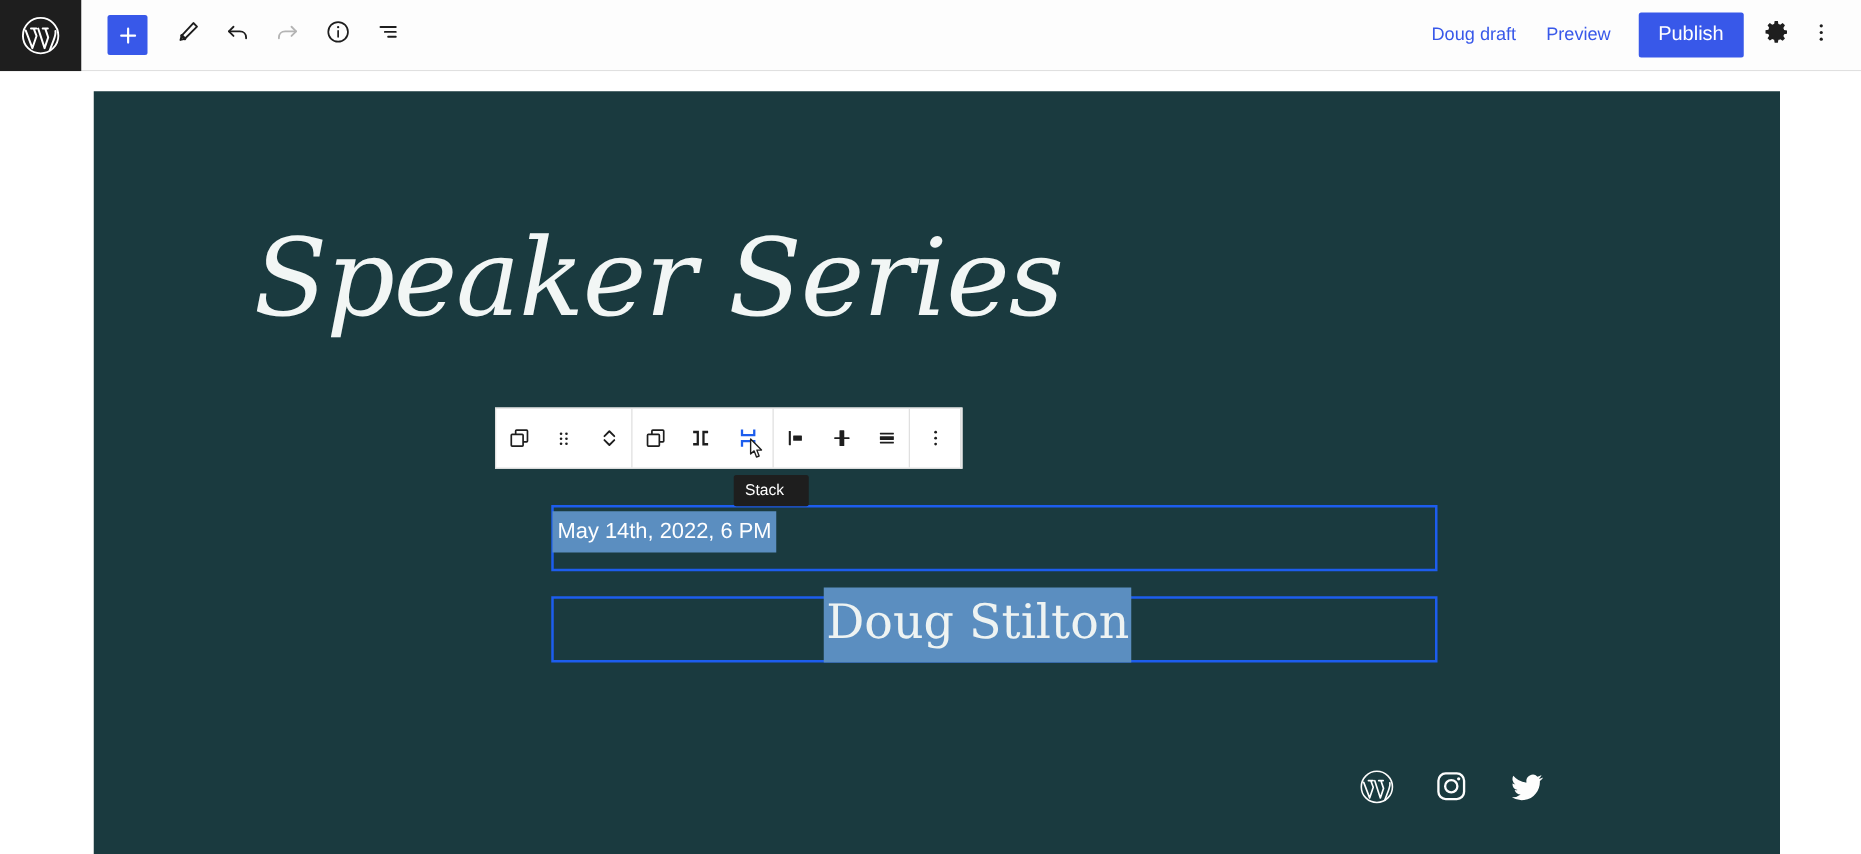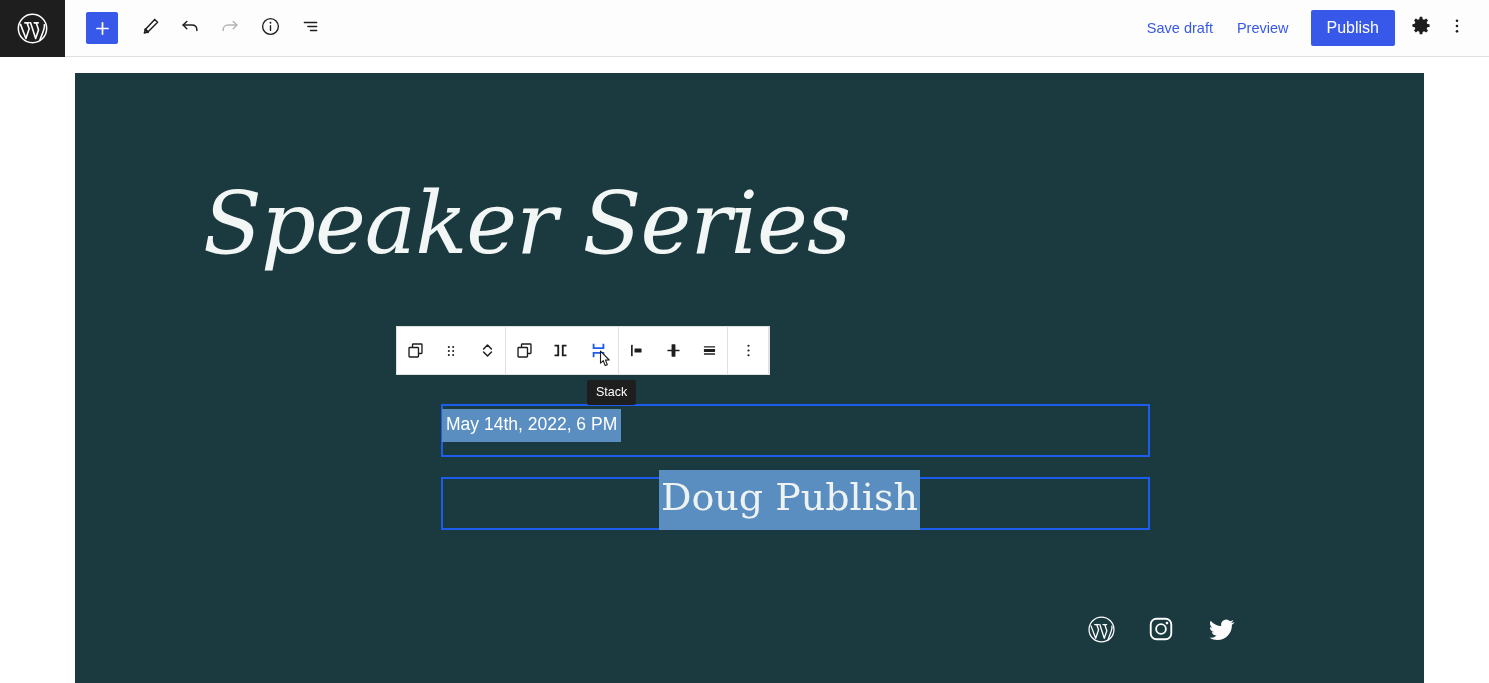--- a/index.html
+++ b/index.html
@@ -240,21 +240,21 @@
   }
 
   #stack-tooltip {
     position: absolute;
     left: 190px;
     top: 53px;
     background: #1e1e1e;
     color: #fff;
     font-size: 12.5px;
     font-family: "Liberation Sans", sans-serif;
-    padding: 5px 9px 6px 9px;
+    padding: 5px 20px 6px 9px;
     border-radius: 2px;
     white-space: nowrap;
     z-index: 40;
   }
 </style>
 </head>
 <body>
 
 <div id="header">
 
@@ -322,21 +322,21 @@
           <path d="M12 16.5 H19"></path>
         </svg>
       </span>
     </div>
 
   </div>
 
   <div id="header-spacer"></div>
 
   <div id="header-right-tools">
-    <button class="text-btn">Save draft</button>
+    <button class="text-btn">Doug draft</button>
     <button class="text-btn">Preview</button>
     <button id="publish-button">Publish</button>
 
     <div class="tool-btn">
       <span>
         <svg width="22" height="22" viewBox="0 0 24 24" fill="#1e1e1e">
           <path d="M12 8.4a3.6 3.6 0 100 7.2 3.6 3.6 0 000-7.2zm0 5.6a2 2 0 110-4 2 2 0 010 4z"></path>
           <path d="M13.4 2h-2.8l-.45 2.52a7.7 7.7 0 00-1.62.67L6.4 3.77 4.4 5.77l1.42 2.13a7.7 7.7 0 00-.67 1.62L2.63 10v2.8l2.52.45c.16.57.39 1.11.67 1.62L4.4 17l2 2 2.13-1.42c.51.28 1.05.51 1.62.67L10.6 21h2.8l.45-2.52c.57-.16 1.11-.39 1.62-.67L17.6 19.2l2-2-1.42-2.13c.28-.51.51-1.05.67-1.62L21.37 13v-2.8l-2.52-.45a7.7 7.7 0 00-.67-1.62L19.6 5.77l-2-2-2.13 1.42a7.7 7.7 0 00-1.62-.67L13.4 2z"></path>
         </svg>
       </span>
@@ -359,21 +359,21 @@
 
   <div id="post-canvas">
 
     <div id="site-title">Speaker Series</div>
 
     <div class="schedule-row" id="row-1">
       <span class="row-date">May 14th, 2022, 6 PM</span>
     </div>
 
     <div class="schedule-row" id="row-2">
-      <span class="row-name">Doug Publish</span>
+      <span class="row-name">Doug Stilton</span>
     </div>
 
     <div id="social-icons">
 
       <div class="social-icon">
         <span>
           <svg width="29" height="29" viewBox="0 0 24 24" fill="none" stroke="#fdfdfd" stroke-width="1.05">
             <circle cx="12" cy="12" r="10.3"></circle>
             <path d="M3.3 9.0 L7.2 19.3 L9.6 12.2 L8.0 7.9 M8.0 7.9 L6.4 7.9 M8.0 7.9 L9.5 7.9
                      M10.6 7.9 L14.3 19.3 L16.4 13.0 L14.7 7.9 M14.7 7.9 L13.2 7.9 M14.7 7.9 L16.2 7.9

